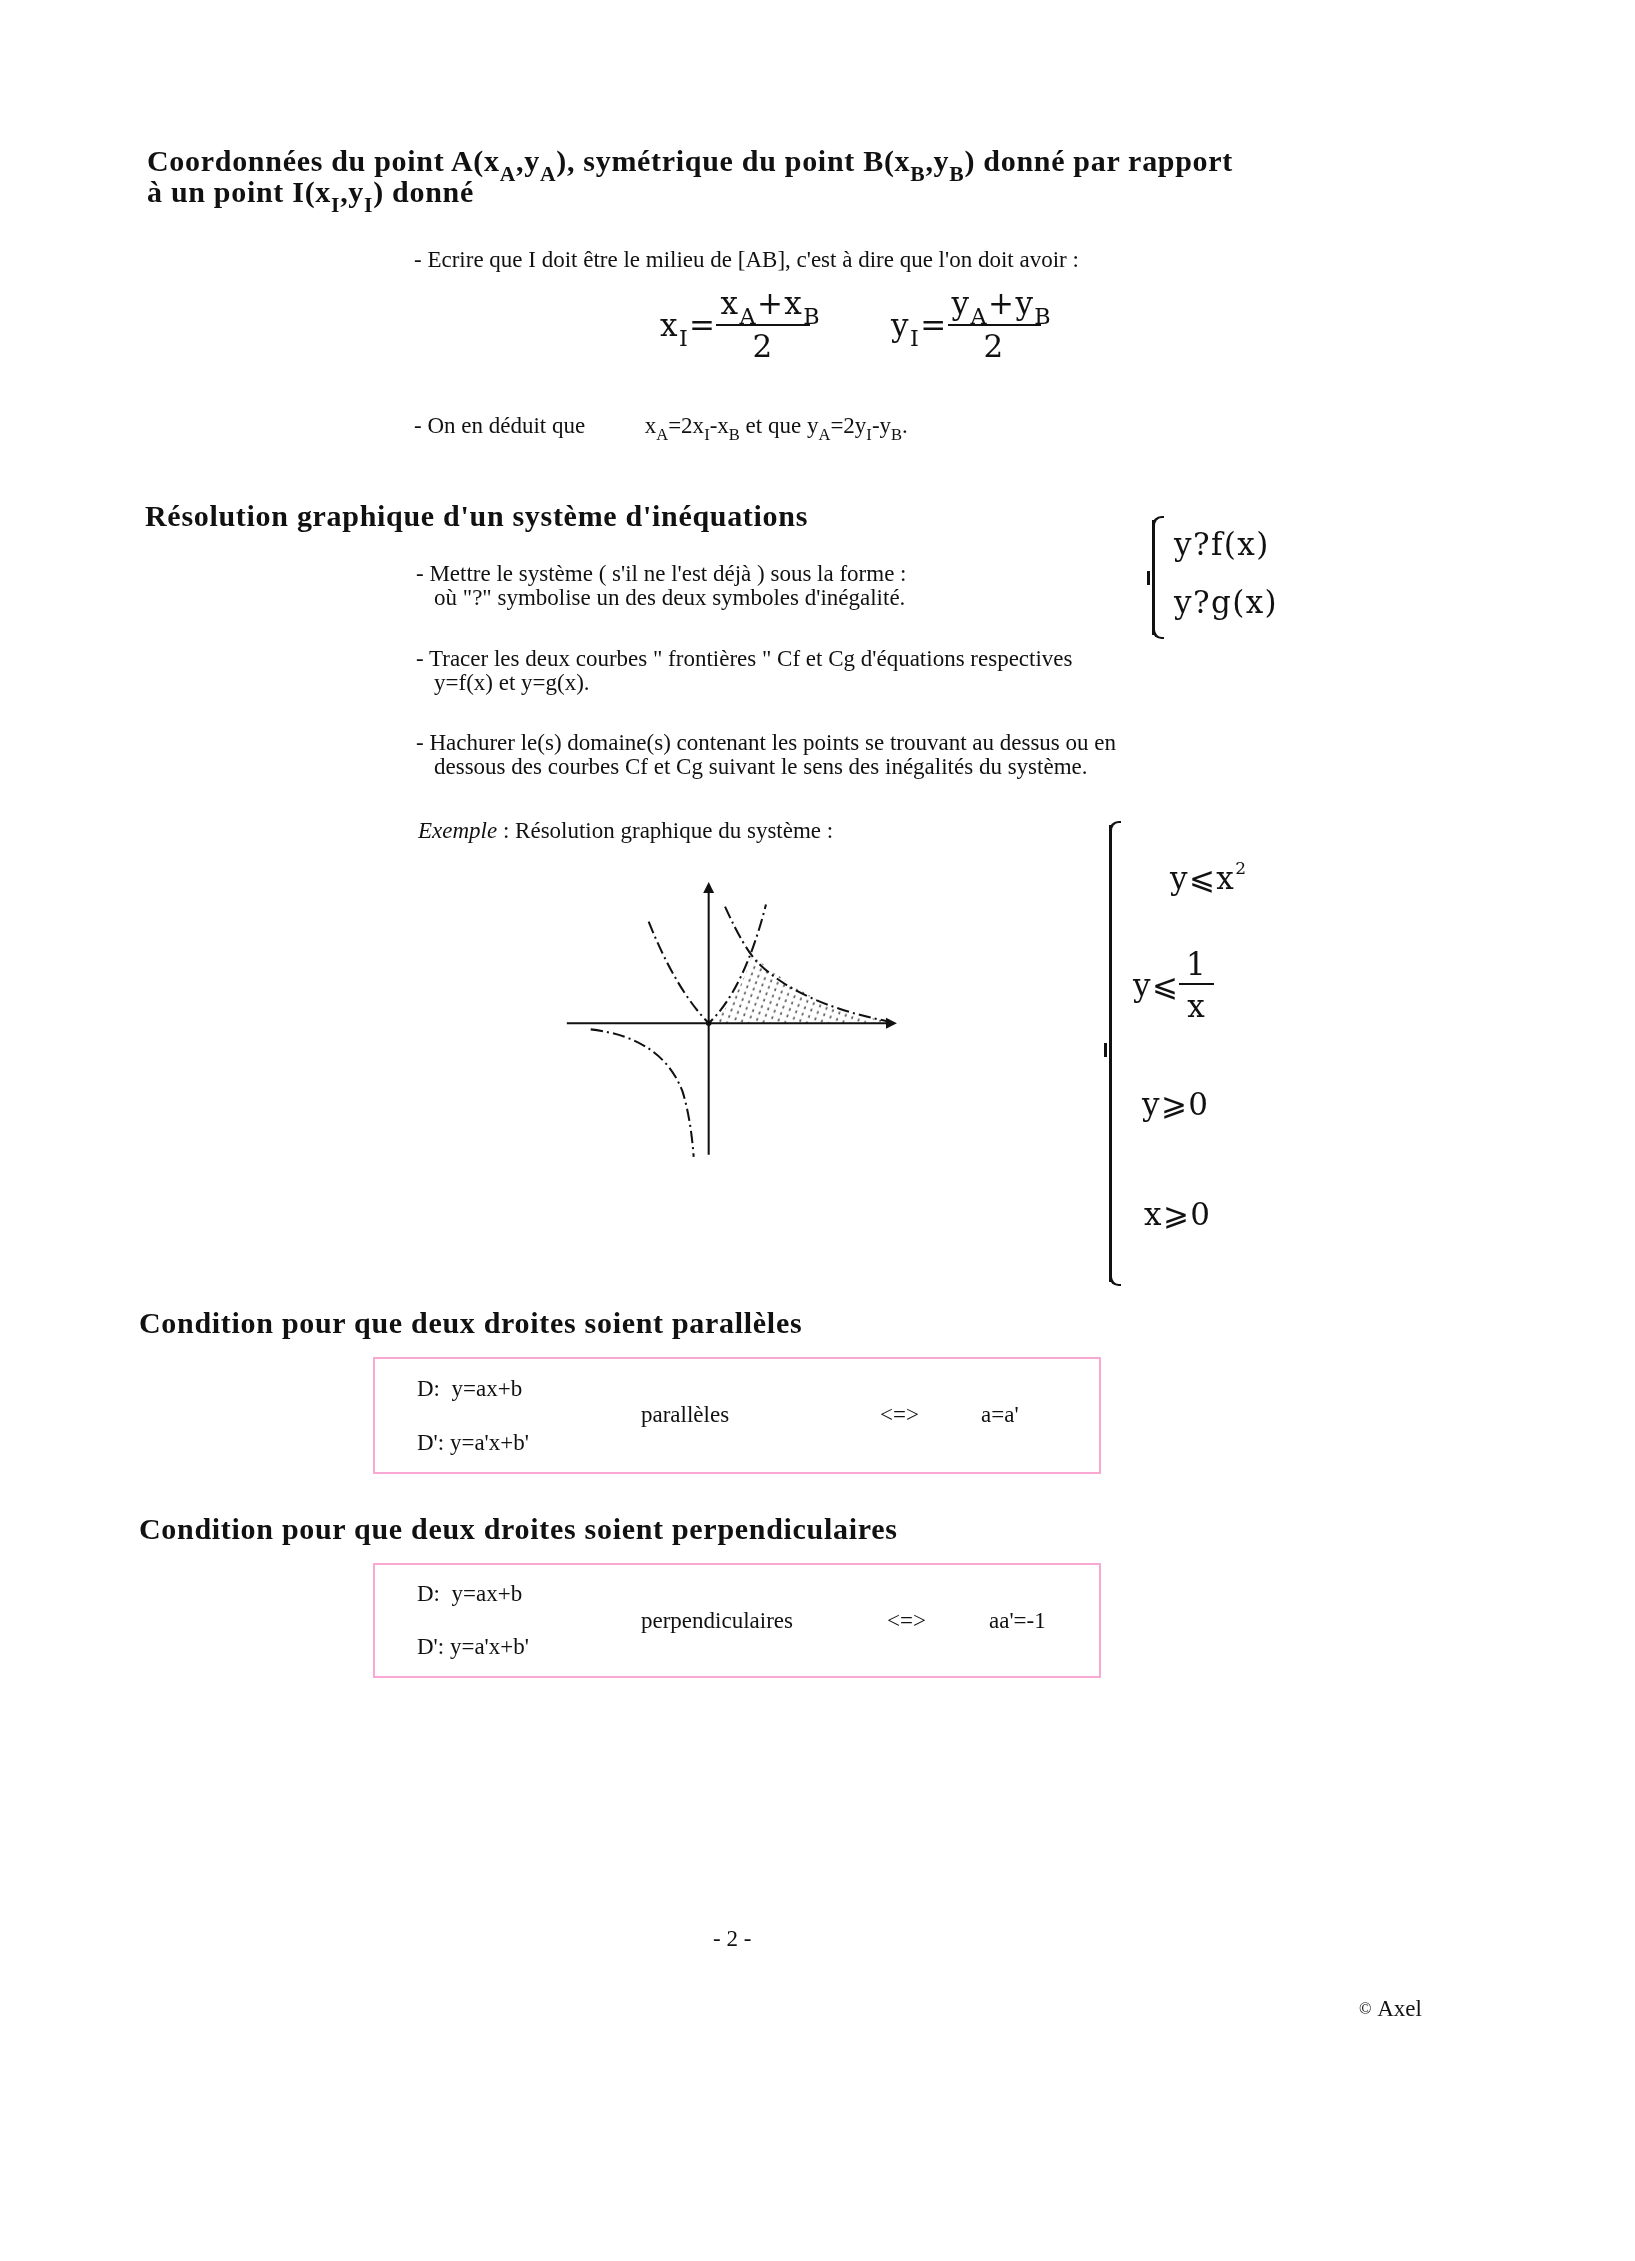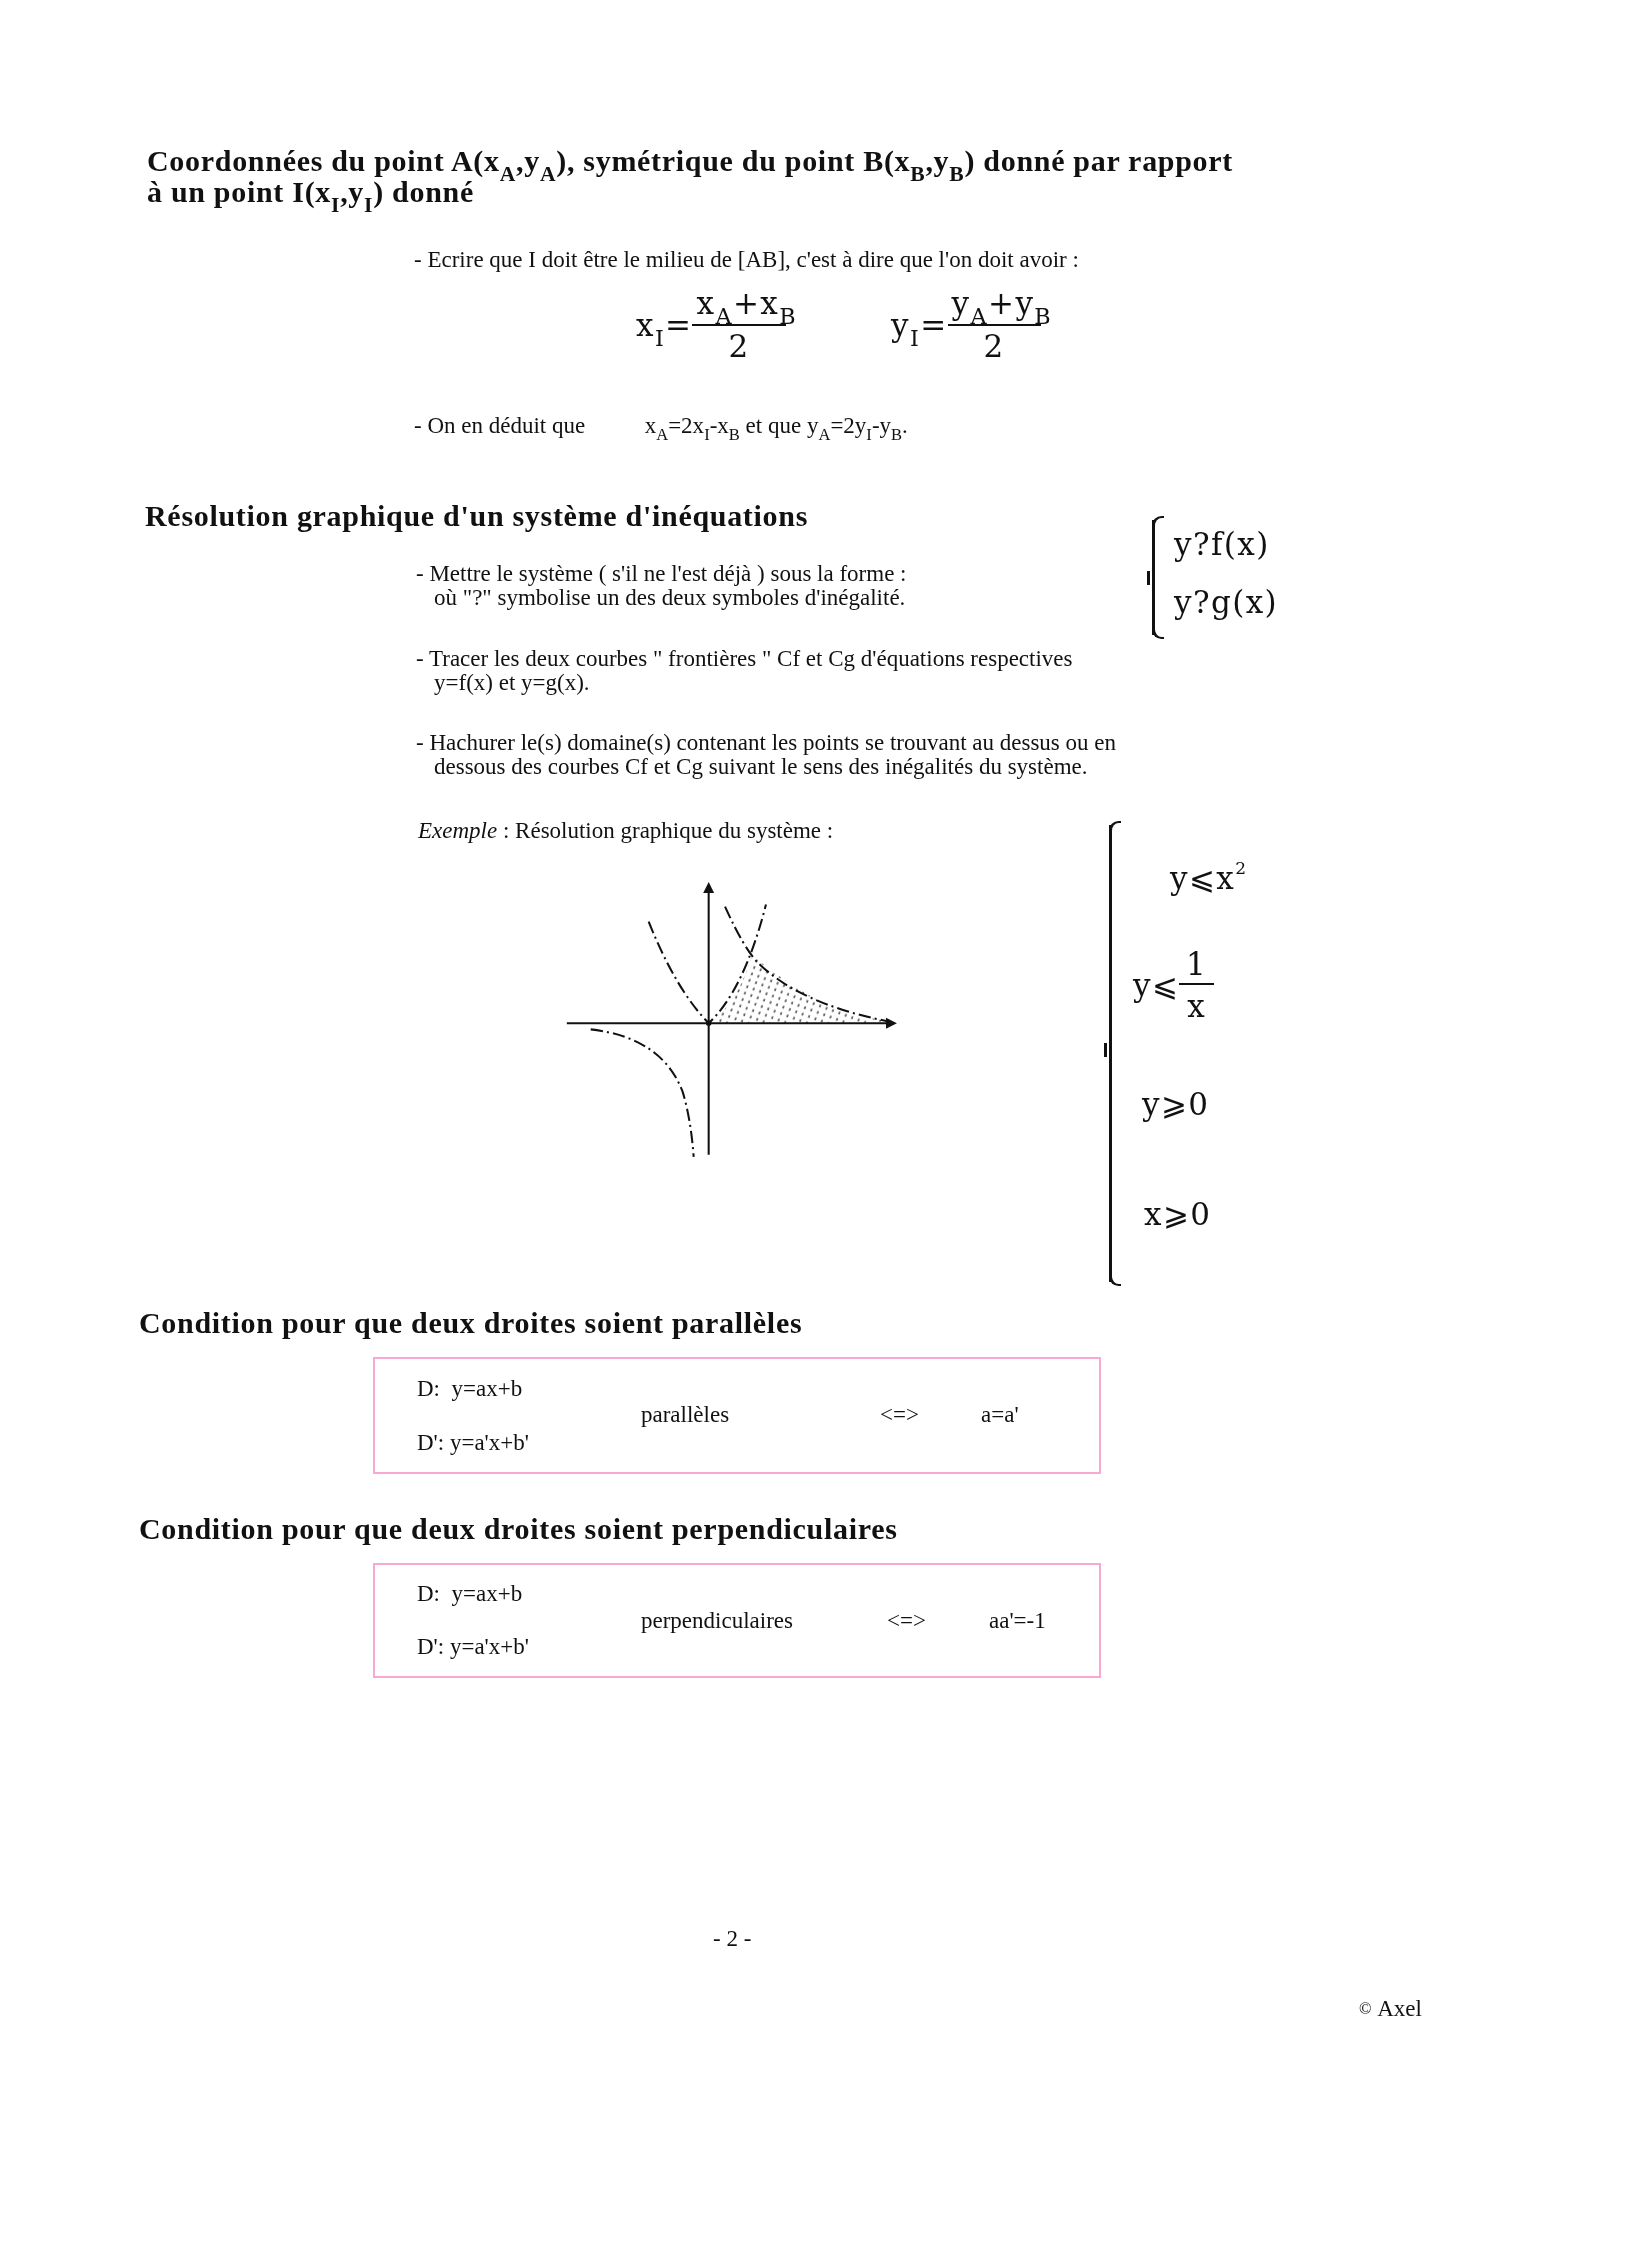--- a/index.html
+++ b/index.html
@@ -24,21 +24,21 @@
   </style>
 </head>
 <body>
 
 <div>
   <div class="abs h" style="left:147px; top:145px;"><span>Coordonnées du point A(x</span><span class="sub">A</span><span>,y</span><span class="sub">A</span><span>), symétrique du point B(x</span><span class="sub">B</span><span>,y</span><span class="sub">B</span><span>) donné par rapport</span></div>
   <div class="abs h" style="left:147px; top:176px;"><span>à un point I(x</span><span class="sub">I</span><span>,y</span><span class="sub">I</span><span>) donné</span></div>
 
   <div class="abs t" style="left:414px; top:246px;">- Ecrire que I doit être le milieu de [AB], c'est à dire que l'on doit avoir :</div>
 
-  <div class="abs math" style="left:636px; top:285px;">
+  <div class="abs math" style="left:660px; top:285px;">
     <span style="vertical-align:middle;"><span>x</span><span class="sub">I</span><span>=</span></span><span class="frac">
         <span class="num" style="width:85px; text-align:center;"><span>x</span><span class="sub">A</span><span>+</span><span>x</span><span class="sub">B</span></span>
         <span class="den">2</span>
       </span>
   </div>
 
   <div class="abs math" style="left:891px; top:285px;">
     <span style="vertical-align:middle;"><span>y</span><span class="sub">I</span><span>=</span></span><span class="frac">
         <span class="num" style="width:85px; text-align:left;"><span>y</span><span class="sub">A</span><span>+</span><span>y</span><span class="sub">B</span></span>
         <span class="den">2</span>

